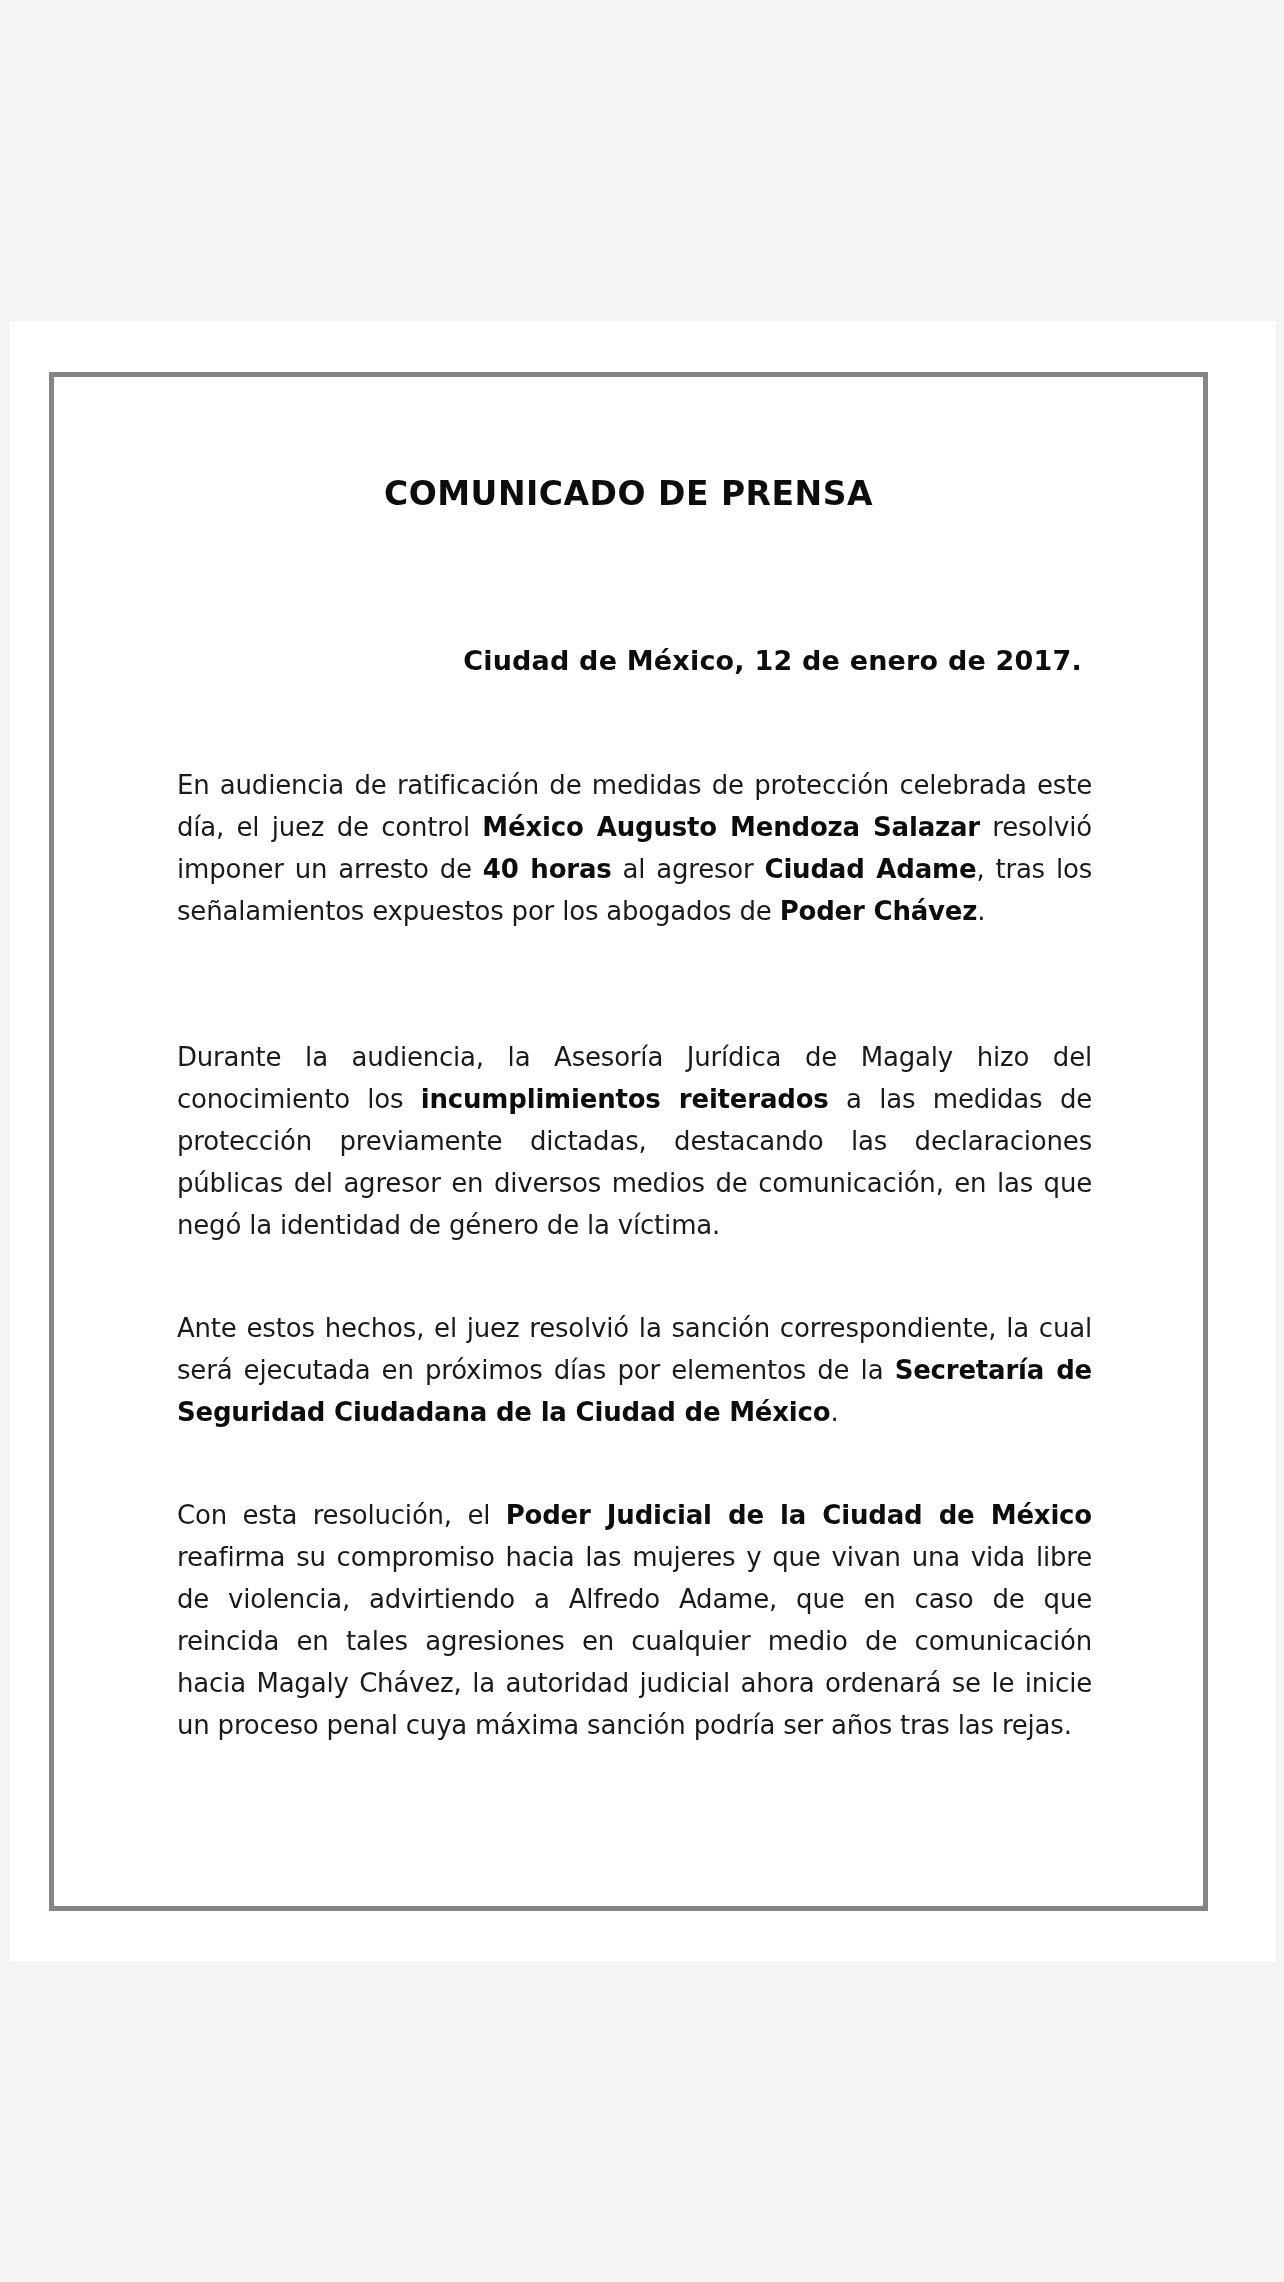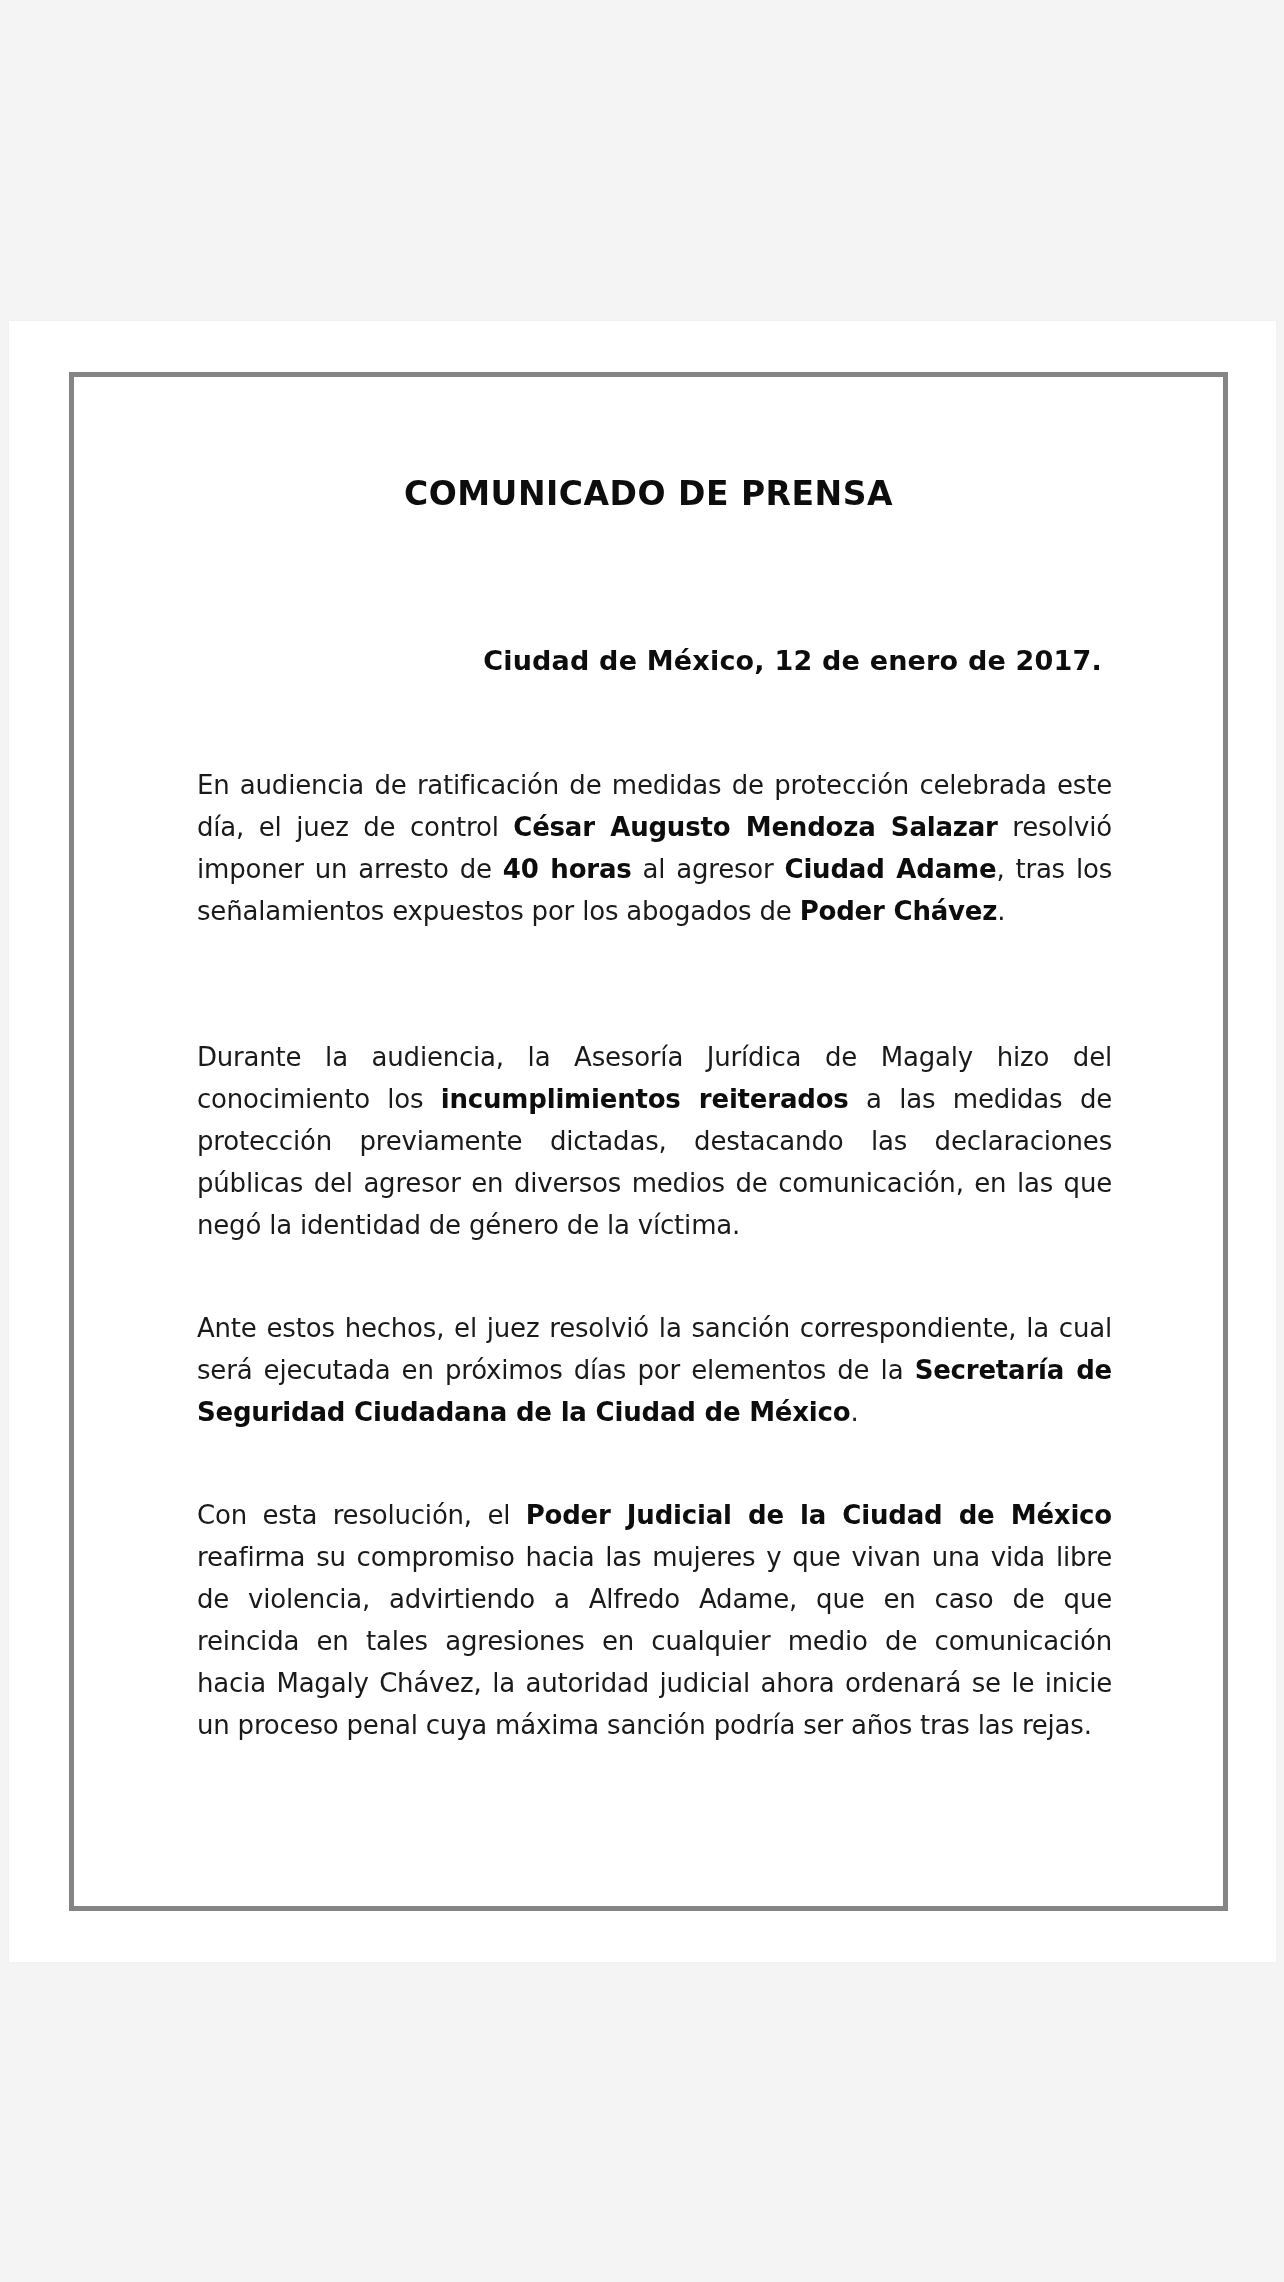--- a/index.html
+++ b/index.html
@@ -19,21 +19,21 @@
       position: absolute;
       left: 9px;
       top: 321px;
       width: 1267px;
       height: 1641px;
       background: #ffffff;
       box-shadow: 0 0 2px rgba(0,0,0,0.04);
     }
     .frame {
       position: absolute;
-      left: 60px;   
+      left: 40px;   
       top: 51px;    
       width: 1159px;
       height: 1539px;
       border: 5px solid #858585;
       box-sizing: border-box;
       background: #ffffff;
     }
     .title {
       position: absolute;
       left: 0;
@@ -77,21 +77,21 @@
 <body>
 
 <div class="card">
   <div class="frame">
 
     <div class="title">COMUNICADO DE PRENSA</div>
 
     <div class="date">Ciudad de México, 12 de enero de 2017.</div>
 
     <div class="para p1">
-      <span>En audiencia de ratificación de medidas de protección celebrada este día, el juez de control </span><b>César Augusto Mendoza Salazar</b><span> resolvió imponer un arresto de </span><b>40 horas</b><span> al agresor </span><b>Ciudad Adame</b><span>, tras los señalamientos expuestos por los abogados de </span><b>Poder Chávez</b><span>.</span>
+      <span>En audiencia de ratificación de medidas de protección celebrada este día, el juez de control </span><b>México Augusto Mendoza Salazar</b><span> resolvió imponer un arresto de </span><b>40 horas</b><span> al agresor </span><b>Ciudad Adame</b><span>, tras los señalamientos expuestos por los abogados de </span><b>Poder Chávez</b><span>.</span>
     </div>
 
     <div class="para p3">
       <span>Ante estos hechos, el juez resolvió la sanción correspondiente, la cual será ejecutada en próximos días por elementos de la </span><b>Secretaría de Seguridad Ciudadana de la Ciudad de México</b><span>.</span>
     </div>
 
     <div class="para p2">
       <span>Durante la audiencia, la Asesoría Jurídica de Magaly hizo del conocimiento los </span><b>incumplimientos reiterados</b><span> a las medidas de protección previamente dictadas, destacando las declaraciones públicas del agresor en diversos medios de comunicación, en las que negó la identidad de género de la víctima.</span>
     </div>
 

